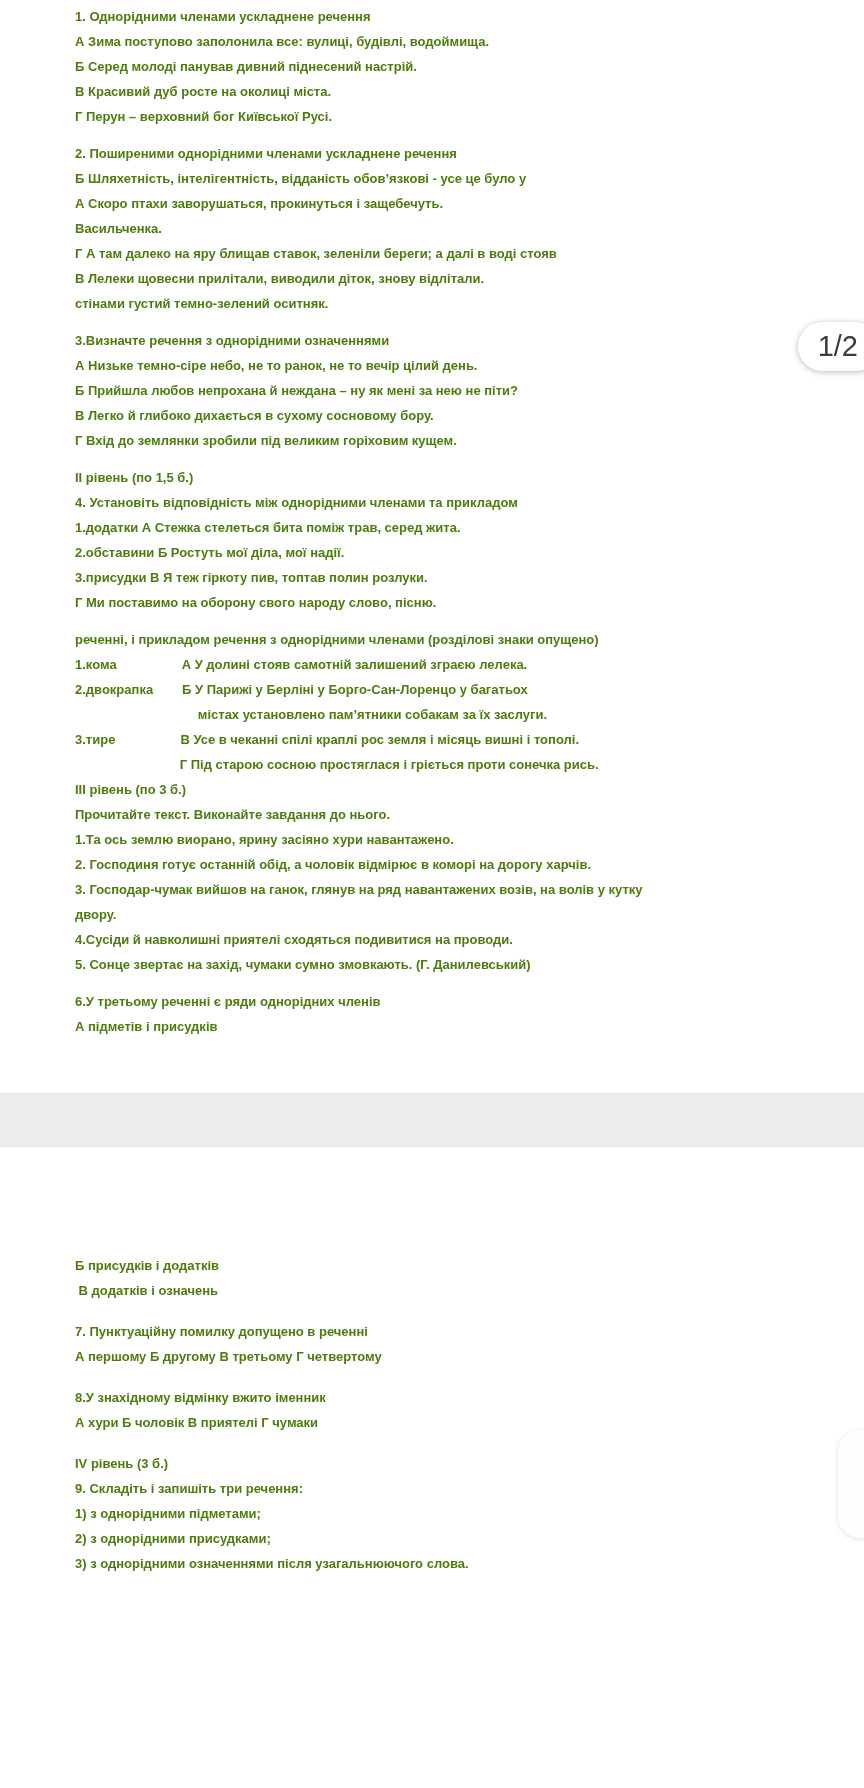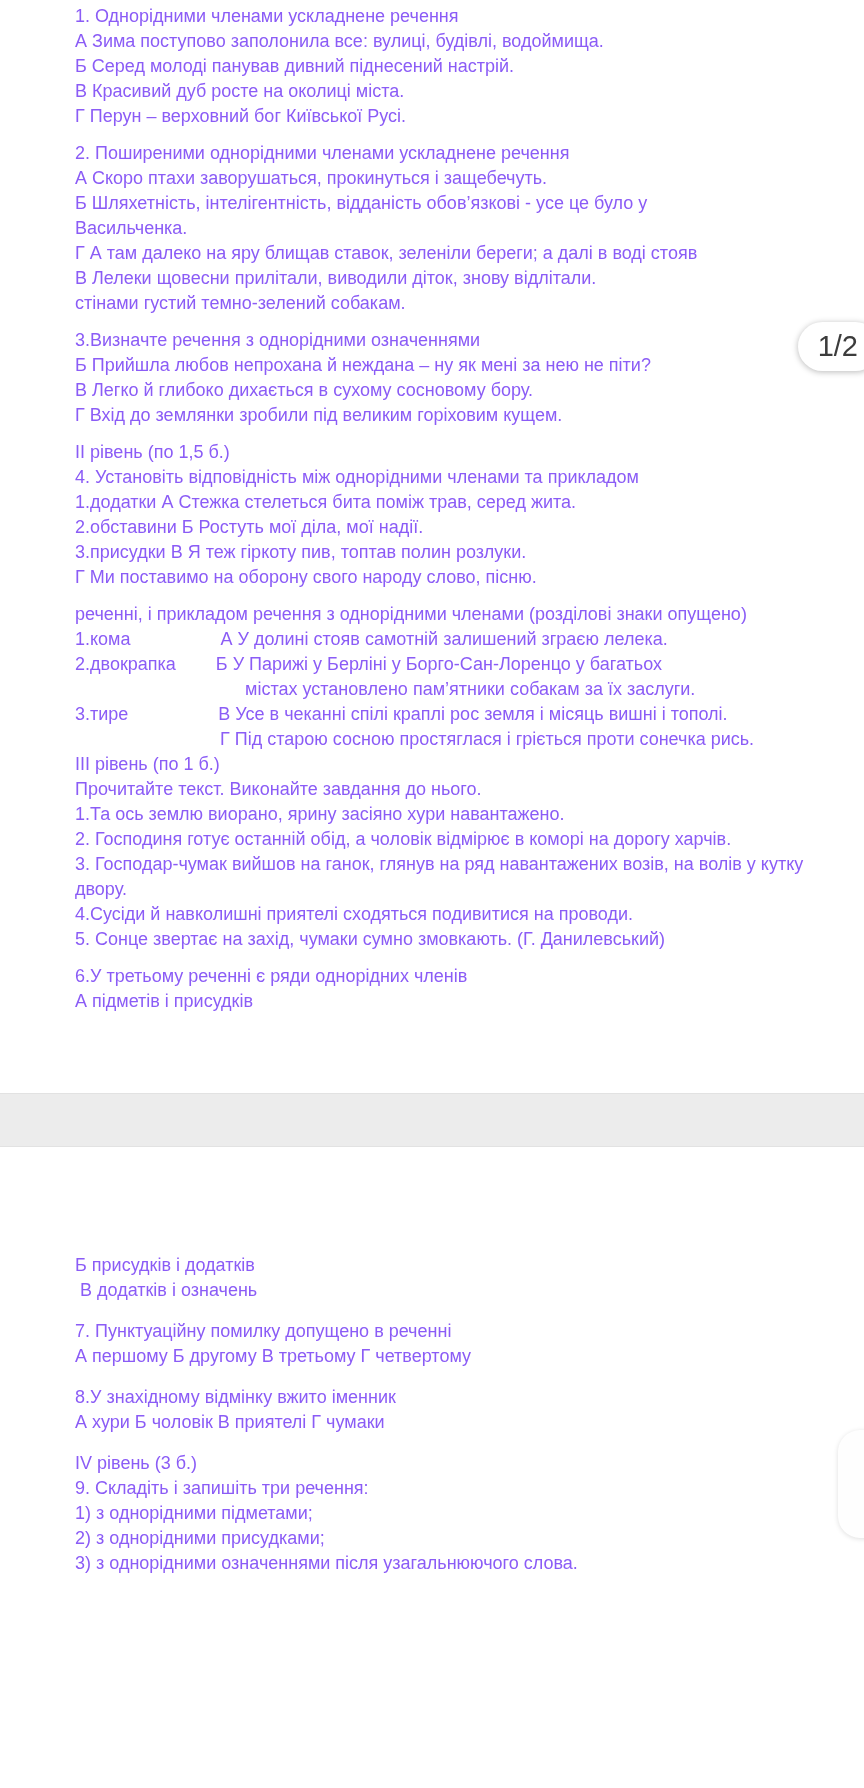--- a/index.html
+++ b/index.html
@@ -17,24 +17,25 @@
     position: absolute;
     left: 75px;
     right: 0;
   }
   .page-1 { top: 4px; }
   .page-2 { top: 1253px; }
   .block { margin-bottom: 12px; }
   .page-2 .block { margin-bottom: 16px; }
   .page-2 .block:nth-child(1) { }
   .line {
-    font-size: 18px;
+    font-size: 13px;
     line-height: 25px;
     white-space: pre;
-    color: #8b5cf6;
+    color: #4d7c0f;
+    font-weight: bold;
   }
   .page-break-band {
     position: absolute;
     left: 0;
     top: 1093px;
     width: 100%;
     height: 54px;
     background: #ececec;
     border-top: 1px solid #e2e2e2;
     border-bottom: 1px solid #e2e2e2;
@@ -71,49 +72,50 @@
   <div class="page page-1">
       <div class="block">
         <p class="line">1. Однорідними членами ускладнене речення</p>
         <p class="line">А Зима поступово заполонила все: вулиці, будівлі, водоймища.</p>
         <p class="line">Б Серед молоді панував дивний піднесений настрій.</p>
         <p class="line">В Красивий дуб росте на околиці міста.</p>
         <p class="line">Г Перун – верховний бог Київської Русі.</p>
       </div>
       <div class="block">
         <p class="line">2. Поширеними однорідними членами ускладнене речення</p>
+        <p class="line">Б Шляхетність, інтелігентність, відданість обов’язкові - усе це було у</p>
         <p class="line">А Скоро птахи заворушаться, прокинуться і защебечуть.</p>
-        <p class="line">Б Шляхетність, інтелігентність, відданість обов’язкові - усе це було у</p>
         <p class="line">Васильченка.</p>
         <p class="line">Г А там далеко на яру блищав ставок, зеленіли береги; а далі в воді стояв</p>
         <p class="line">В Лелеки щовесни прилітали, виводили діток, знову відлітали.</p>
-        <p class="line">стінами густий темно-зелений собакам.</p>
+        <p class="line">стінами густий темно-зелений оситняк.</p>
       </div>
       <div class="block">
         <p class="line">3.Визначте речення з однорідними означеннями</p>
+        <p class="line">А Низьке темно-сіре небо, не то ранок, не то вечір цілий день.</p>
         <p class="line">Б Прийшла любов непрохана й неждана – ну як мені за нею не піти?</p>
         <p class="line">В Легко й глибоко дихається в сухому сосновому бору.</p>
         <p class="line">Г Вхід до землянки зробили під великим горіховим кущем.</p>
       </div>
       <div class="block">
         <p class="line">ІІ рівень (по 1,5 б.)</p>
         <p class="line">4. Установіть відповідність між однорідними членами та прикладом</p>
         <p class="line">1.додатки А Стежка стелеться бита поміж трав, серед жита.</p>
         <p class="line">2.обставини Б Ростуть мої діла, мої надії.</p>
         <p class="line">3.присудки В Я теж гіркоту пив, топтав полин розлуки.</p>
         <p class="line">Г Ми поставимо на оборону свого народу слово, пісню.</p>
       </div>
       <div class="block">
         <p class="line">реченні, і прикладом речення з однорідними членами (розділові знаки опущено)</p>
         <p class="line">1.кома                  А У долині стояв самотній залишений зграєю лелека.</p>
         <p class="line">2.двокрапка        Б У Парижі у Берліні у Борго-Сан-Лоренцо у багатьох</p>
         <p class="line">                                  містах установлено пам’ятники собакам за їх заслуги.</p>
         <p class="line">3.тире                  В Усе в чеканні спілі краплі рос земля і місяць вишні і тополі.</p>
         <p class="line">                             Г Під старою сосною простяглася і гріється проти сонечка рись.</p>
-        <p class="line">ІІІ рівень (по 1 б.)</p>
+        <p class="line">ІІІ рівень (по 3 б.)</p>
         <p class="line">Прочитайте текст. Виконайте завдання до нього.</p>
         <p class="line">1.Та ось землю виорано, ярину засіяно хури навантажено.</p>
         <p class="line">2. Господиня готує останній обід, а чоловік відмірює в коморі на дорогу харчів.</p>
         <p class="line">3. Господар-чумак вийшов на ганок, глянув на ряд навантажених возів, на волів у кутку</p>
         <p class="line">двору.</p>
         <p class="line">4.Сусіди й навколишні приятелі сходяться подивитися на проводи.</p>
         <p class="line">5. Сонце звертає на захід, чумаки сумно змовкають. (Г. Данилевський)</p>
       </div>
       <div class="block">
         <p class="line">6.У третьому реченні є ряди однорідних членів</p>

